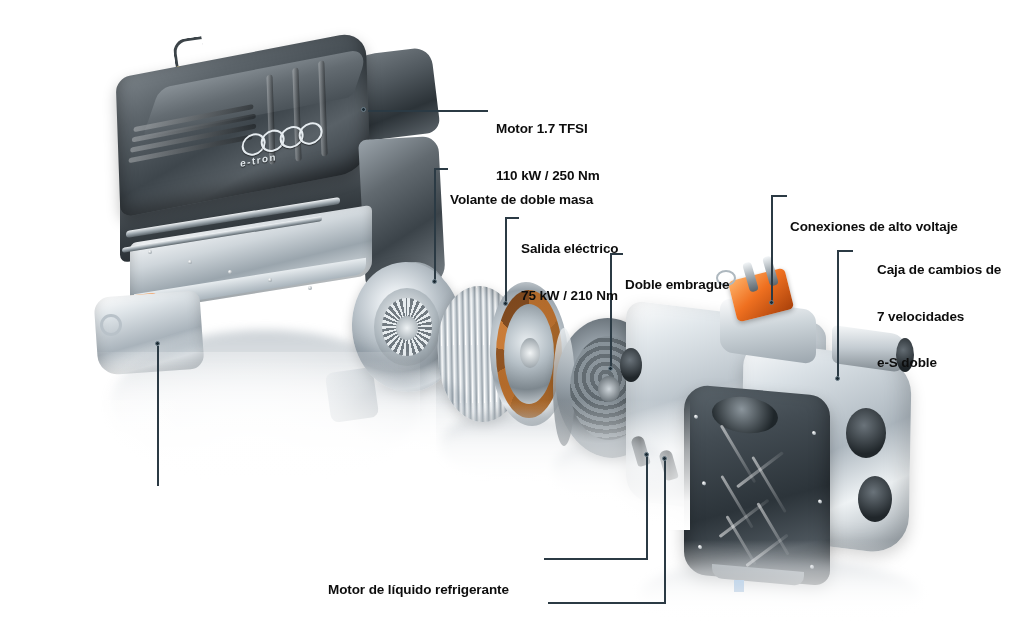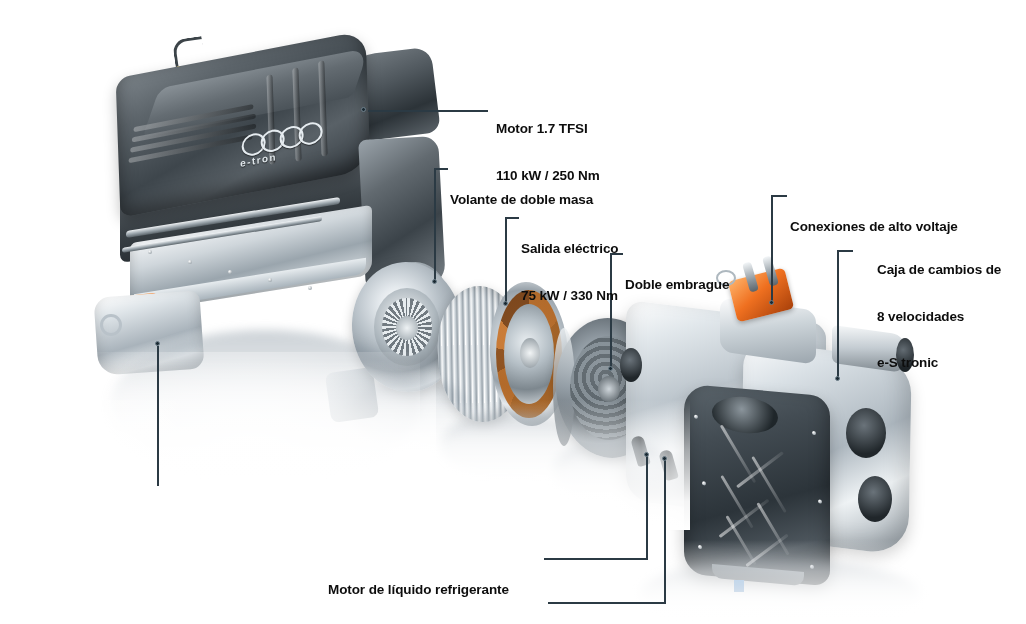--- a/index.html
+++ b/index.html
@@ -491,35 +491,35 @@
     <div>Motor 1.7 TFSI</div>
     <div>110 kW / 250 Nm</div>
   </div>
 
   <div class="callout" style="left:450px;top:161px;">
     <div>Volante de doble masa</div>
   </div>
 
   <div class="callout" style="left:521px;top:210px;">
     <div>Salida eléctrico</div>
-    <div>75 kW / 330 Nm</div>
+    <div>75 kW / 210 Nm</div>
   </div>
 
   <div class="callout" style="left:790px;top:188px;">
     <div>Conexiones de alto voltaje</div>
   </div>
 
   <div class="callout" style="left:625px;top:246px;">
     <div>Doble embrague</div>
   </div>
 
   <div class="callout" style="left:856px;top:231px;margin-left:21px;">
     <div>Caja de cambios de</div>
-    <div>8 velocidades</div>
-    <div>e-S tronic</div>
+    <div>7 velocidades</div>
+    <div>e-S doble</div>
   </div>
 
 
   <div class="callout" style="left:328px;top:551px;">
     <div>Motor de líquido refrigerante</div>
   </div>
 
   <div class="callout" style="left:320px;top:595px;">
     
   </div>

